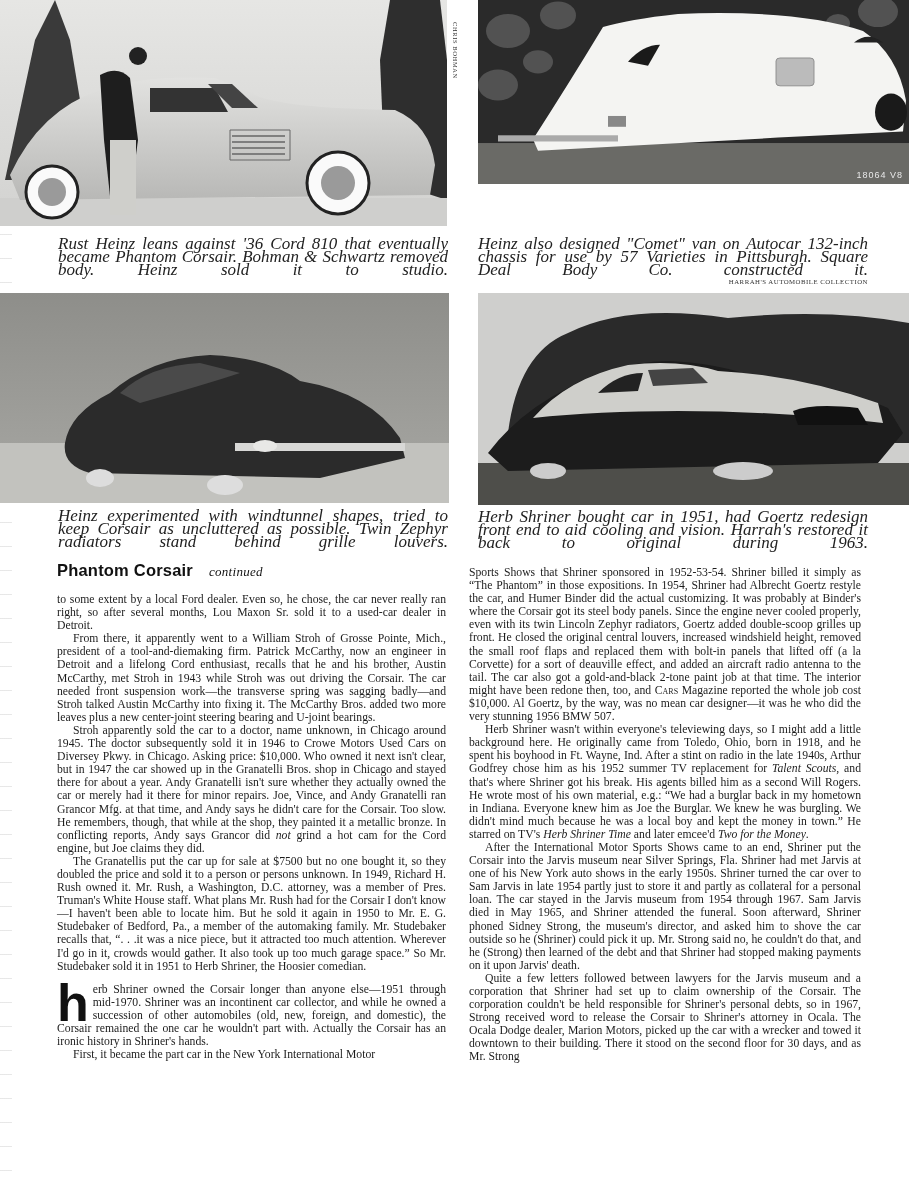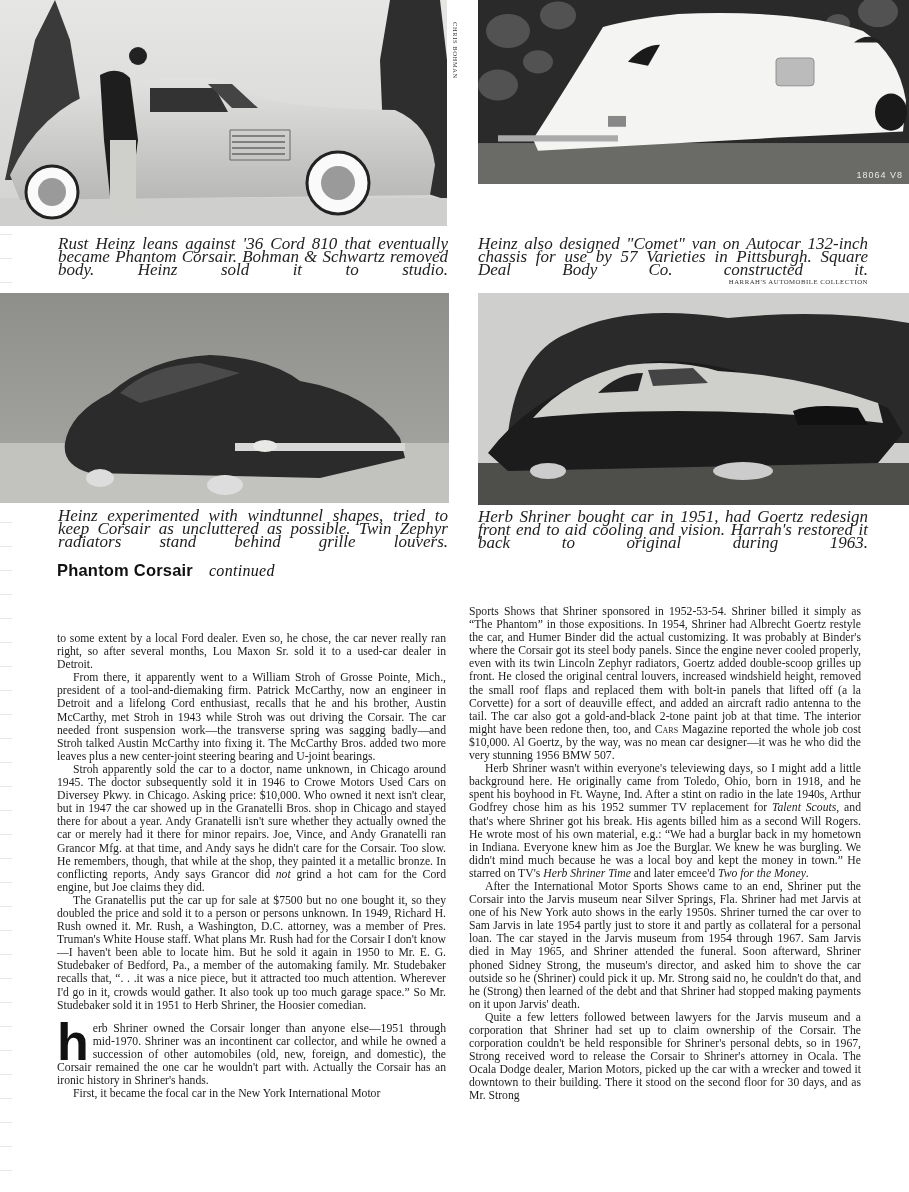--- a/index.html
+++ b/index.html
@@ -23,26 +23,26 @@
       line-height: 12.8px; color: #222; text-align: justify; text-align-last: justify; }
     #cap1 { left: 58px; top: 238px; width: 390px; }
     #cap2 { left: 478px; top: 238px; width: 390px; }
     #cap3 { left: 58px; top: 510px; width: 390px; }
     #cap4 { left: 478px; top: 511px; width: 390px; }
     .credit-small { position: absolute; left: 478px; top: 278px; width: 390px; text-align: right;
       font-size: 6.8px; letter-spacing: .5px; color: #333; }
     .headline { position: absolute; left: 57px; top: 561px; font-family: "Liberation Sans", sans-serif;
       font-weight: bold; font-size: 16.5px; color: #111; letter-spacing: .2px; }
     .headline-cont { font-family: "Liberation Serif", serif; font-style: italic; font-weight: normal;
-      font-size: 16px; margin-left: 16px; letter-spacing: .3px; }
+      font-size: 13px; margin-left: 16px; letter-spacing: .3px; }
     .col { position: absolute; font-size: 11.7px; line-height: 13.1px; text-align: justify; color: #1c1c1c; }
     #col-left { left: 57px; top: 593px; width: 389px; }
     #col-right { left: 469px; top: 566px; width: 392px; }
     .col p { margin: 0; text-indent: 16px; }
-    .col p.noindent { text-indent: 0; margin-top: 39px; }
+    .col p.noindent { text-indent: 0; }
     .col p.gap { margin-top: 10px; }
     .dropcap { float: left; font-family: "Liberation Sans", sans-serif; font-weight: bold;
       font-size: 52px; line-height: 38px; margin: 1px 4px 0 0; color: #111; }
     .sc { font-variant: small-caps; }
   </style>
 </head>
 <body>
 
 <div class="margin-ticks"></div>
 
@@ -150,21 +150,21 @@
 <div class="headline">
   <span>Phantom Corsair</span><span class="headline-cont">continued</span>
 </div>
 
 <div class="col" id="col-left">
   <p class="noindent">to some extent by a local Ford dealer. Even so, he chose, the car never really ran right, so after several months, Lou Maxon Sr. sold it to a used-car dealer in Detroit.</p>
   <p>From there, it apparently went to a William Stroh of Grosse Pointe, Mich., president of a tool-and-diemaking firm. Patrick McCarthy, now an engineer in Detroit and a lifelong Cord enthusiast, recalls that he and his brother, Austin McCarthy, met Stroh in 1943 while Stroh was out driving the Corsair. The car needed front suspension work—the transverse spring was sagging badly—and Stroh talked Austin McCarthy into fixing it. The McCarthy Bros. added two more leaves plus a new center-joint steering bearing and U-joint bearings.</p>
   <p>Stroh apparently sold the car to a doctor, name unknown, in Chicago around 1945. The doctor subsequently sold it in 1946 to Crowe Motors Used Cars on Diversey Pkwy. in Chicago. Asking price: $10,000. Who owned it next isn't clear, but in 1947 the car showed up in the Granatelli Bros. shop in Chicago and stayed there for about a year. Andy Granatelli isn't sure whether they actually owned the car or merely had it there for minor repairs. Joe, Vince, and Andy Granatelli ran Grancor Mfg. at that time, and Andy says he didn't care for the Corsair. Too slow. He remembers, though, that while at the shop, they painted it a metallic bronze. In conflicting reports, Andy says Grancor did <i>not</i> grind a hot cam for the Cord engine, but Joe claims they did.</p>
   <p>The Granatellis put the car up for sale at $7500 but no one bought it, so they doubled the price and sold it to a person or persons unknown. In 1949, Richard H. Rush owned it. Mr. Rush, a Washington, D.C. attorney, was a member of Pres. Truman's White House staff. What plans Mr. Rush had for the Corsair I don't know—I haven't been able to locate him. But he sold it again in 1950 to Mr. E. G. Studebaker of Bedford, Pa., a member of the automaking family. Mr. Studebaker recalls that, “. . .it was a nice piece, but it attracted too much attention. Wherever I'd go in it, crowds would gather. It also took up too much garage space.” So Mr. Studebaker sold it in 1951 to Herb Shriner, the Hoosier comedian.</p>
   <p class="noindent gap"><span class="dropcap">h</span><span>erb Shriner owned the Corsair longer than anyone else—1951 through mid-1970. Shriner was an incontinent car collector, and while he owned a succession of other automobiles (old, new, foreign, and domestic), the Corsair remained the one car he wouldn't part with. Actually the Corsair has an ironic history in Shriner's hands.</span></p>
-  <p>First, it became the focal car in the New York International Motor</p>
+  <p>First, it became the part car in the New York International Motor</p>
 </div>
 
 <div class="col" id="col-right">
   <p class="noindent"><span>Sports Shows that Shriner sponsored in 1952-53-54. Shriner billed it simply as “The Phantom” in those expositions. In 1954, Shriner had Albrecht Goertz restyle the car, and Humer Binder did the actual customizing. It was probably at Binder's where the Corsair got its steel body panels. Since the engine never cooled properly, even with its twin Lincoln Zephyr radiators, Goertz added double-scoop grilles up front. He closed the original central louvers, increased windshield height, removed the small roof flaps and replaced them with bolt-in panels that lifted off (a la Corvette) for a sort of deauville effect, and added an aircraft radio antenna to the tail. The car also got a gold-and-black 2-tone paint job at that time. The interior might have been redone then, too, and </span><span class="sc">Cars</span><span> Magazine reported the whole job cost $10,000. Al Goertz, by the way, was no mean car designer—it was he who did the very stunning 1956 BMW 507.</span></p>
   <p><span>Herb Shriner wasn't within everyone's televiewing days, so I might add a little background here. He originally came from Toledo, Ohio, born in 1918, and he spent his boyhood in Ft. Wayne, Ind. After a stint on radio in the late 1940s, Arthur Godfrey chose him as his 1952 summer TV replacement for </span><i>Talent Scouts</i><span>, and that's where Shriner got his break. His agents billed him as a second Will Rogers. He wrote most of his own material, e.g.: “We had a burglar back in my hometown in Indiana. Everyone knew him as Joe the Burglar. We knew he was burgling. We didn't mind much because he was a local boy and kept the money in town.” He starred on TV's </span><i>Herb Shriner Time</i><span> and later emcee'd </span><i>Two for the Money</i><span>.</span></p>
   <p>After the International Motor Sports Shows came to an end, Shriner put the Corsair into the Jarvis museum near Silver Springs, Fla. Shriner had met Jarvis at one of his New York auto shows in the early 1950s. Shriner turned the car over to Sam Jarvis in late 1954 partly just to store it and partly as collateral for a personal loan. The car stayed in the Jarvis museum from 1954 through 1967. Sam Jarvis died in May 1965, and Shriner attended the funeral. Soon afterward, Shriner phoned Sidney Strong, the museum's director, and asked him to shove the car outside so he (Shriner) could pick it up. Mr. Strong said no, he couldn't do that, and he (Strong) then learned of the debt and that Shriner had stopped making payments on it upon Jarvis' death.</p>
   <p>Quite a few letters followed between lawyers for the Jarvis museum and a corporation that Shriner had set up to claim ownership of the Corsair. The corporation couldn't be held responsible for Shriner's personal debts, so in 1967, Strong received word to release the Corsair to Shriner's attorney in Ocala. The Ocala Dodge dealer, Marion Motors, picked up the car with a wrecker and towed it downtown to their building. There it stood on the second floor for 30 days, and as Mr. Strong</p>
 </div>
 
 </body></html>

